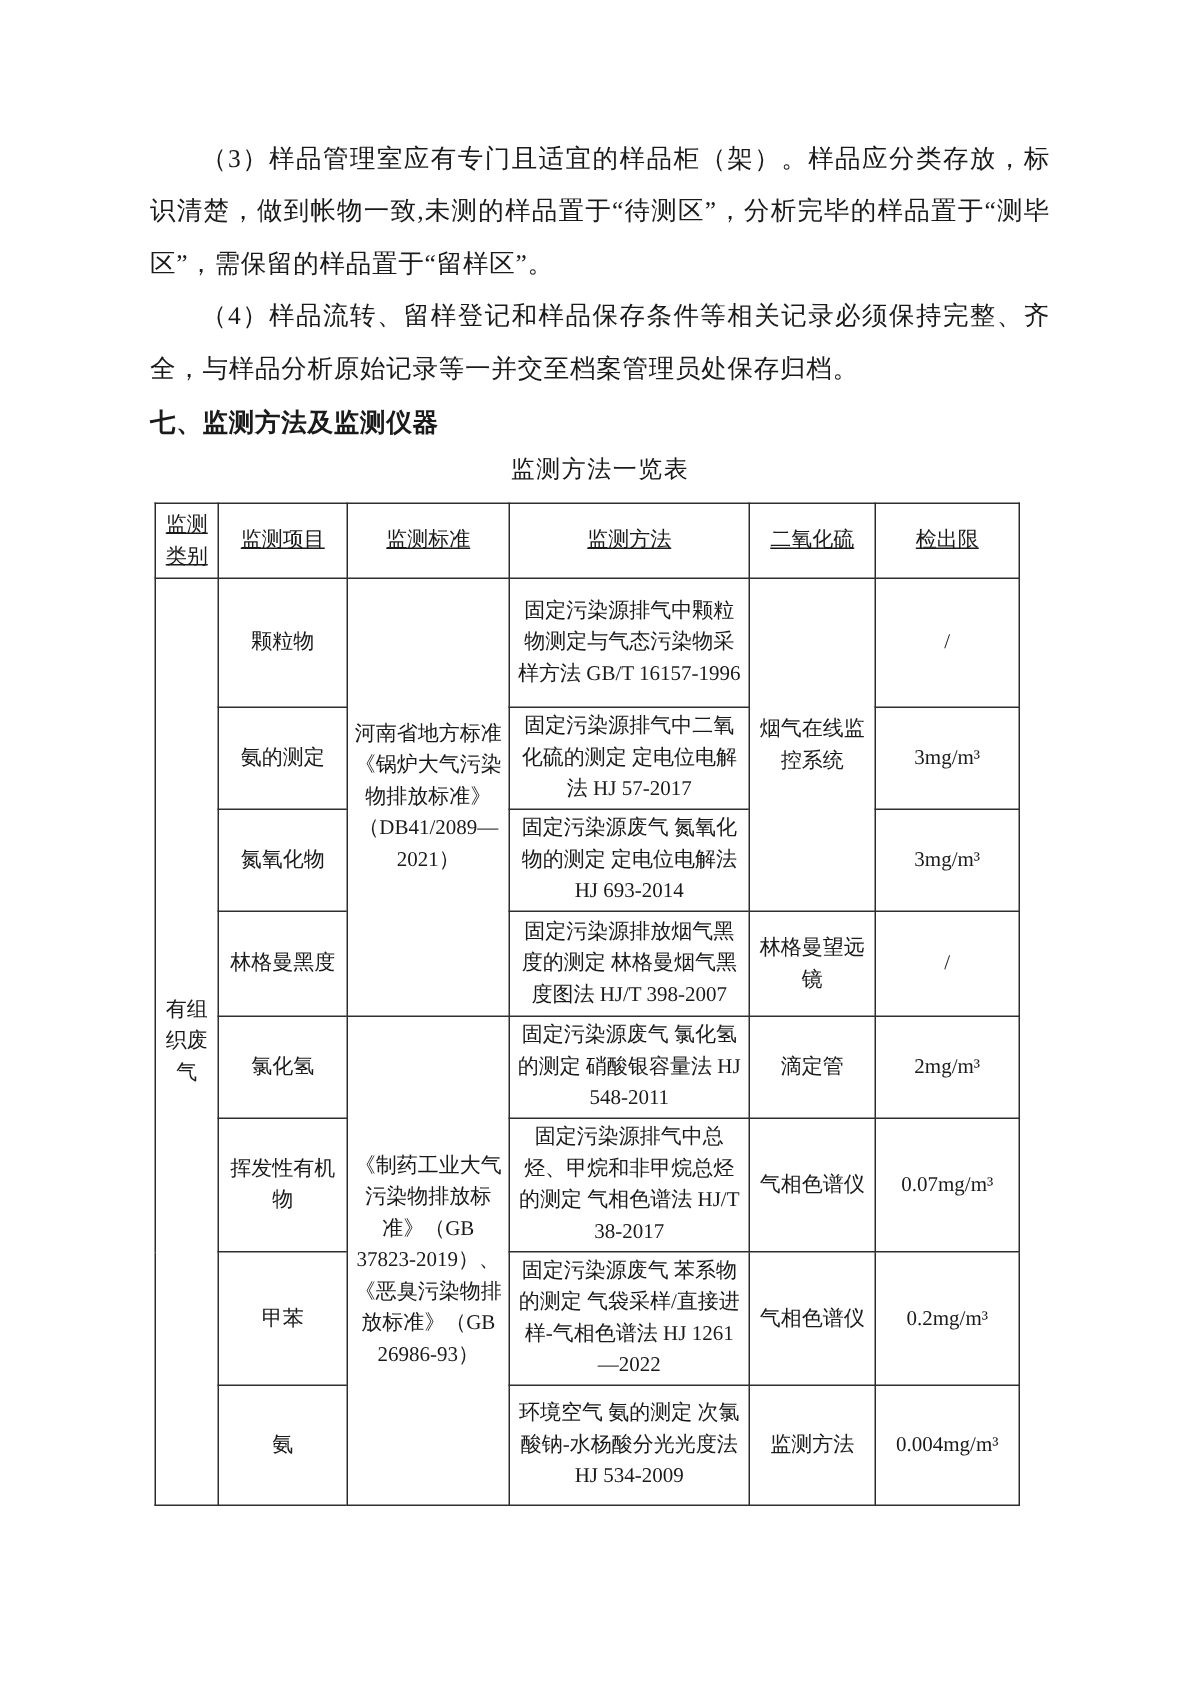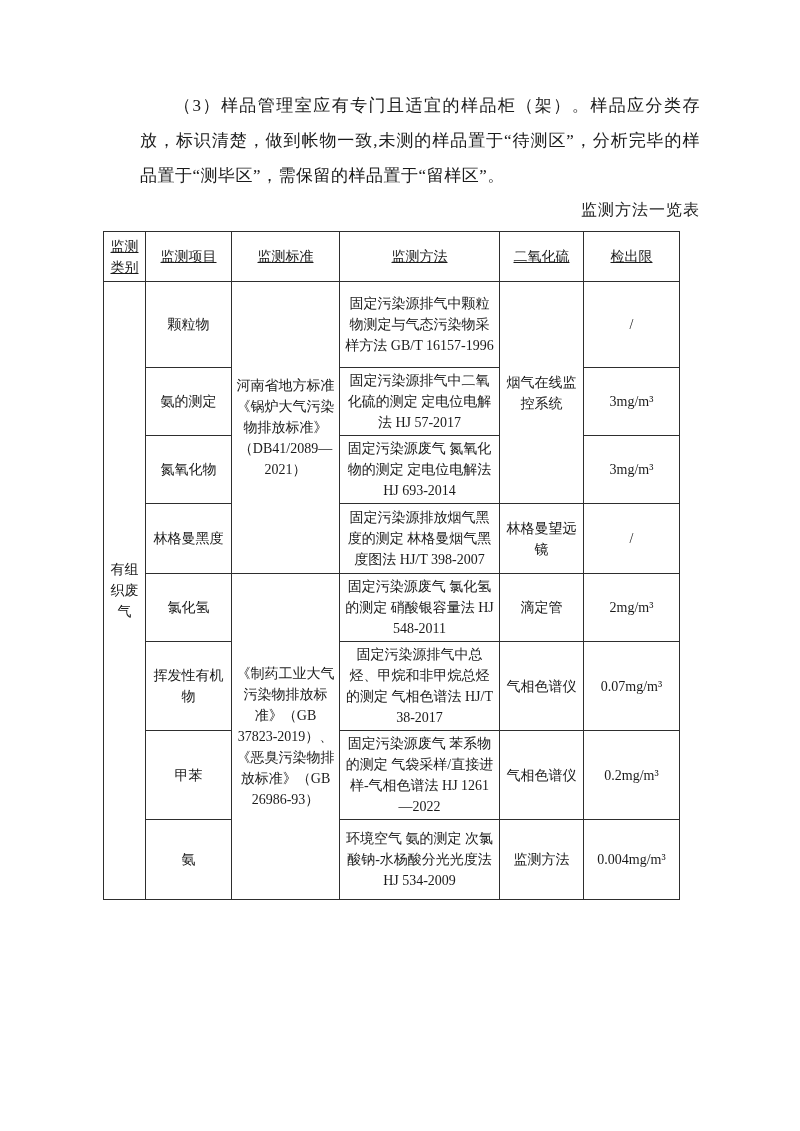--- a/index.html
+++ b/index.html
@@ -24,33 +24,32 @@
     left: 100px;
     top: 88px;
     width: 600px;
   }
   .body-para {
     font-size: 17px;
     line-height: 35px;
     text-align: justify;
     text-indent: 34px;
     letter-spacing: 0.5px;
-    margin-left: 40px;
   }
   .section-heading {
     font-size: 17px;
     font-weight: 700;
     line-height: 30px;
     margin-top: 4px;
     letter-spacing: 0.5px;
   }
   .table-title {
     font-size: 16px;
     line-height: 30px;
-    text-align: right;
+    text-align: center;
     margin-top: 2px;
     margin-bottom: 6px;
     letter-spacing: 1px;
   }
   table.monitor-table {
     border-collapse: collapse;
     table-layout: fixed;
     width: 576px;
     margin-left: 3px;
   }
@@ -82,21 +81,23 @@
   col.c-inst { width: 84px; }
   col.c-lim  { width: 96px; }
 </style>
 </head>
 <body>
 
 <div class="page">
   <div class="content">
 
     <p class="body-para">（3）样品管理室应有专门且适宜的样品柜（架）。样品应分类存放，标识清楚，做到帐物一致,未测的样品置于“待测区”，分析完毕的样品置于“测毕区”，需保留的样品置于“留样区”。</p>
+    <p class="body-para">（4）样品流转、留样登记和样品保存条件等相关记录必须保持完整、齐全，与样品分析原始记录等一并交至档案管理员处保存归档。</p>
 
+    <div class="section-heading">七、监测方法及监测仪器</div>
 
     <div class="table-title">监测方法一览表</div>
 
     <table class="monitor-table">
       <colgroup>
         <col class="c-cat">
           <col class="c-item">
           <col class="c-std">
           <col class="c-meth">
           <col class="c-inst">

